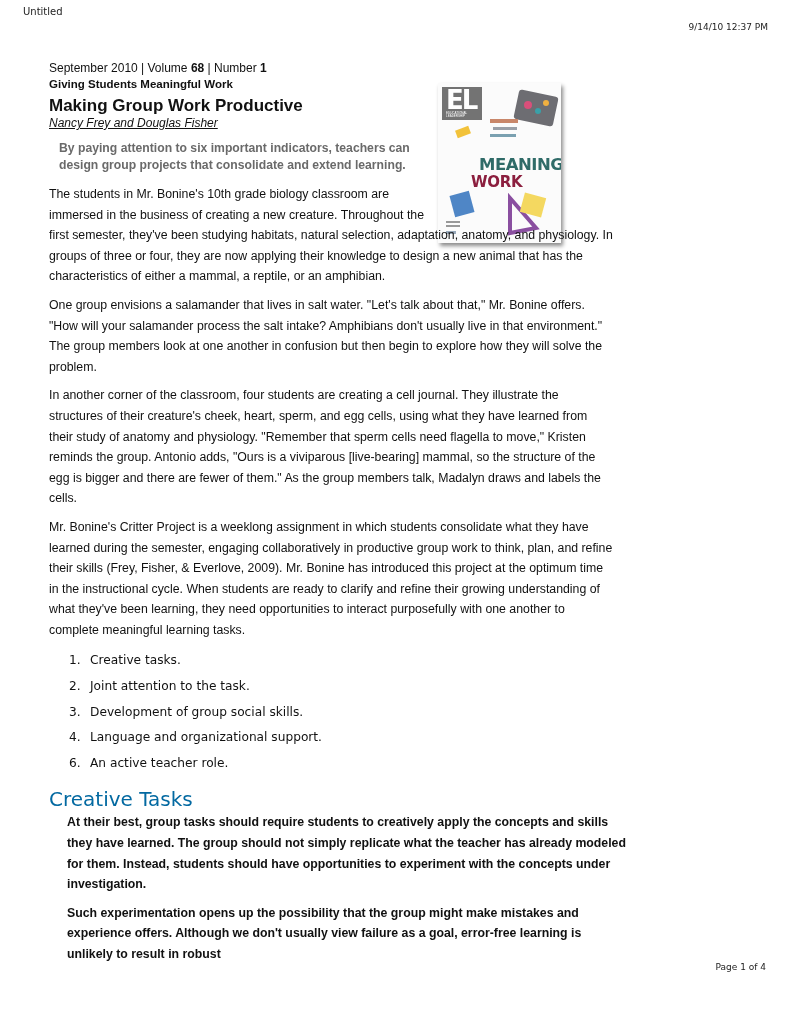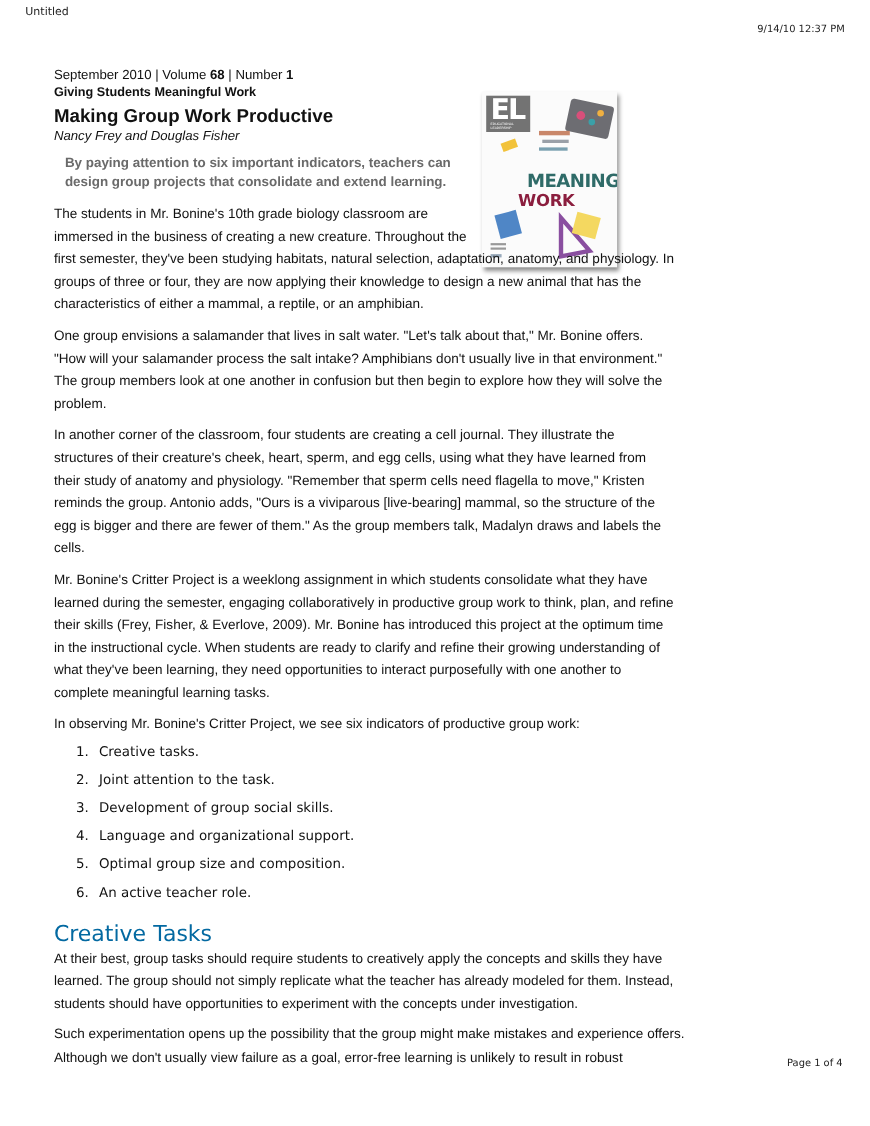--- a/index.html
+++ b/index.html
@@ -8,21 +8,21 @@
     font-family: "Liberation Sans", sans-serif; color: #111;
   }
   .hdr-left { position: absolute; left: 23px; top: 6px; font-size: 10px; color: #222; font-family: "DejaVu Sans", sans-serif; }
   .hdr-right { position: absolute; right: 23px; top: 22px; font-size: 9px; color: #222; font-family: "DejaVu Sans", sans-serif; margin-left: 32px; }
   .footer { position: absolute; right: 25px; top: 962px; font-size: 9px; color: #222; font-family: "DejaVu Sans", sans-serif; }
   .content { position: absolute; left: 49px; top: 61px; width: 580px; }
   .issue { font-size: 12px; line-height: 15px; }
   .issue b { font-weight: bold; }
   .theme { font-size: 11.5px; font-weight: bold; line-height: 15px; margin-top: 1px; }
   .title { font-size: 17px; font-weight: bold; line-height: 20px; margin-top: 4px; }
-  .authors { font-size: 12px; font-style: italic; line-height: 15px; }
+  .authors { font-size: 12px; font-style: italic; line-height: 15px; text-decoration: underline; }
   .deck {
     margin: 9px 0 0 10px; width: 370px; font-family: Liberation Sans, sans-serif;
     font-size: 12.2px; font-weight: bold; color: #6a6a6a; line-height: 17px;
   }
   .cover {
     position: absolute; left: 438px; top: 83px; width: 123px; height: 160px; background: #fbfbfb;
     box-shadow: 2px 3px 4px rgba(0,0,0,0.45); overflow: hidden;
   }
   .el-box { position: absolute; left: 4px; top: 4px; width: 40px; height: 33px; background: #737373; color: #fff; }
   .el-box .el { position: absolute; left: 4px; top: -2px; font-size: 26px; font-weight: bold; font-family: "DejaVu Sans", sans-serif; letter-spacing: -2px; }
@@ -32,21 +32,21 @@
   .cover .deco { position: absolute; }
   .body-text { font-size: 12.3px; line-height: 20.6px; margin-top: 10px; }
   .body-text p { margin: 0 16px 8px 0; }
   ol.indicators {
     list-style: none; padding: 0; margin: 2px 0 0 20px;
     font-family: "DejaVu Sans", sans-serif; font-size: 12.2px; line-height: 25.6px;
   }
   ol.indicators li .num { display: inline-block; width: 21px; }
   h2.section { font-family: "DejaVu Sans", sans-serif; font-weight: normal; font-size: 20px; color: #0369a1; margin: 10px 0 0 0; line-height: 26px; }
   .sec-body { font-size: 12.3px; line-height: 20.6px; margin-top: 0; }
-  .sec-body p { margin: 0 0 8px 0; }
+  .sec-body p { margin: 0 0 8px 18px; font-weight: bold; }
 </style>
 </head>
 <body>
 
 <div class="hdr-left">Untitled</div>
 <div class="hdr-right">9/14/10 12:37 PM</div>
 
 <div class="cover">
   <div class="el-box">
     <span class="el">EL</span>
@@ -83,29 +83,27 @@
 
   <div class="body-text">
     <p>
       <span>The students in Mr. Bonine's 10th grade biology classroom are</span><br>
       <span>immersed in the business of creating a new creature. Throughout the</span><br>
       <span>first semester, they've been studying habitats, natural selection, adaptation, anatomy, and physiology. In groups of three or four, they are now applying their knowledge to design a new animal that has the characteristics of either a mammal, a reptile, or an amphibian.</span>
     </p>
     <p>One group envisions a salamander that lives in salt water. "Let's talk about that," Mr. Bonine offers. "How will your salamander process the salt intake? Amphibians don't usually live in that environment." The group members look at one another in confusion but then begin to explore how they will solve the problem.</p>
     <p>In another corner of the classroom, four students are creating a cell journal. They illustrate the structures of their creature's cheek, heart, sperm, and egg cells, using what they have learned from their study of anatomy and physiology. "Remember that sperm cells need flagella to move," Kristen reminds the group. Antonio adds, "Ours is a viviparous [live-bearing] mammal, so the structure of the egg is bigger and there are fewer of them." As the group members talk, Madalyn draws and labels the cells.</p>
     <p>Mr. Bonine's Critter Project is a weeklong assignment in which students consolidate what they have learned during the semester, engaging collaboratively in productive group work to think, plan, and refine their skills (Frey, Fisher, &amp; Everlove, 2009). Mr. Bonine has introduced this project at the optimum time in the instructional cycle. When students are ready to clarify and refine their growing understanding of what they've been learning, they need opportunities to interact purposefully with one another to complete meaningful learning tasks.</p>
-    <p style="margin-bottom:0;">In observing Mr. Bonine's Critter Project, we see six indicators of productive group work:</p>
   </div>
 
   <ol class="indicators">
     <li><span class="num">1.</span><span>Creative tasks.</span></li>
     <li><span class="num">2.</span><span>Joint attention to the task.</span></li>
     <li><span class="num">3.</span><span>Development of group social skills.</span></li>
     <li><span class="num">4.</span><span>Language and organizational support.</span></li>
-    <li><span class="num">5.</span><span>Optimal group size and composition.</span></li>
     <li><span class="num">6.</span><span>An active teacher role.</span></li>
   </ol>
 
   <h2 class="section">Creative Tasks</h2>
   <div class="sec-body">
     <p>At their best, group tasks should require students to creatively apply the concepts and skills they have learned. The group should not simply replicate what the teacher has already modeled for them. Instead, students should have opportunities to experiment with the concepts under investigation.</p>
     <p>Such experimentation opens up the possibility that the group might make mistakes and experience offers. Although we don't usually view failure as a goal, error-free learning is unlikely to result in robust</p>
   </div>
 </div>
 

